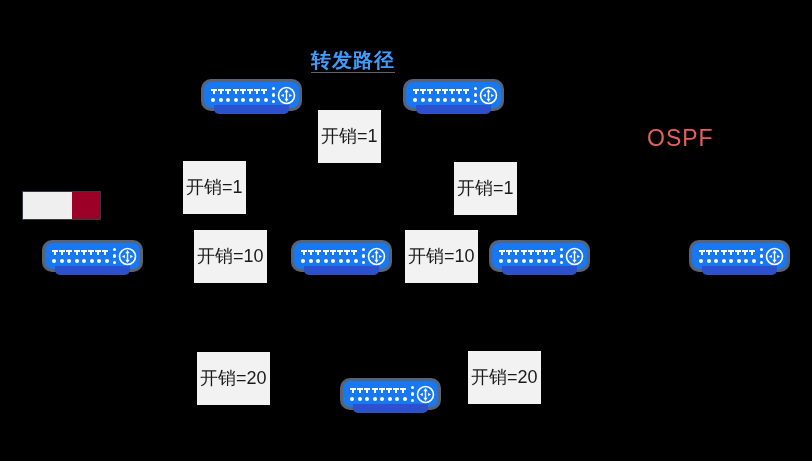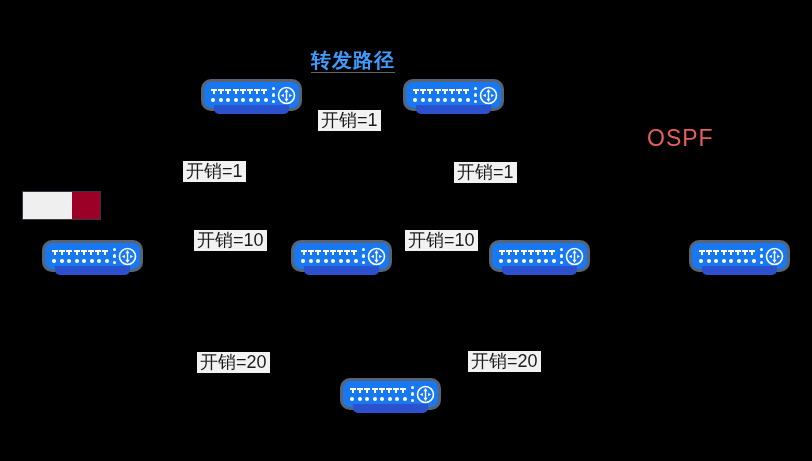--- a/index.html
+++ b/index.html
@@ -14,21 +14,21 @@
     border-bottom:1px solid rgba(210,220,235,0.45);
   }
   .protocol-label{
     position:absolute;left:647px;top:127px;
     color:var(--protocol-red,#E65F5F);font-size:23px;font-weight:normal;
     letter-spacing:1px;line-height:23px;
   }
   .cost-label{
     position:absolute;
     background:var(--label-bg,#F2F2F2);color:var(--label-text,#1A1A1A);
-    font-size:18px;line-height:21px;padding:0 3px;white-space:nowrap;
+    font-size:18px;line-height:21px;padding:16px 3px;white-space:nowrap;
   }
   .flag{
     position:absolute;left:22px;top:191px;width:79px;height:29px;
     display:flex;border:1px solid #343941;box-sizing:border-box;
   }
   .flag-white{flex:0 0 63%;background:var(--flag-white,#EFEFEF);}
   .flag-red{flex:1;background:var(--flag-red,#9D0026);}
   .router{
     position:absolute;width:95px;height:26px;border-radius:7px;
     background:var(--router-body,#1778F2);

